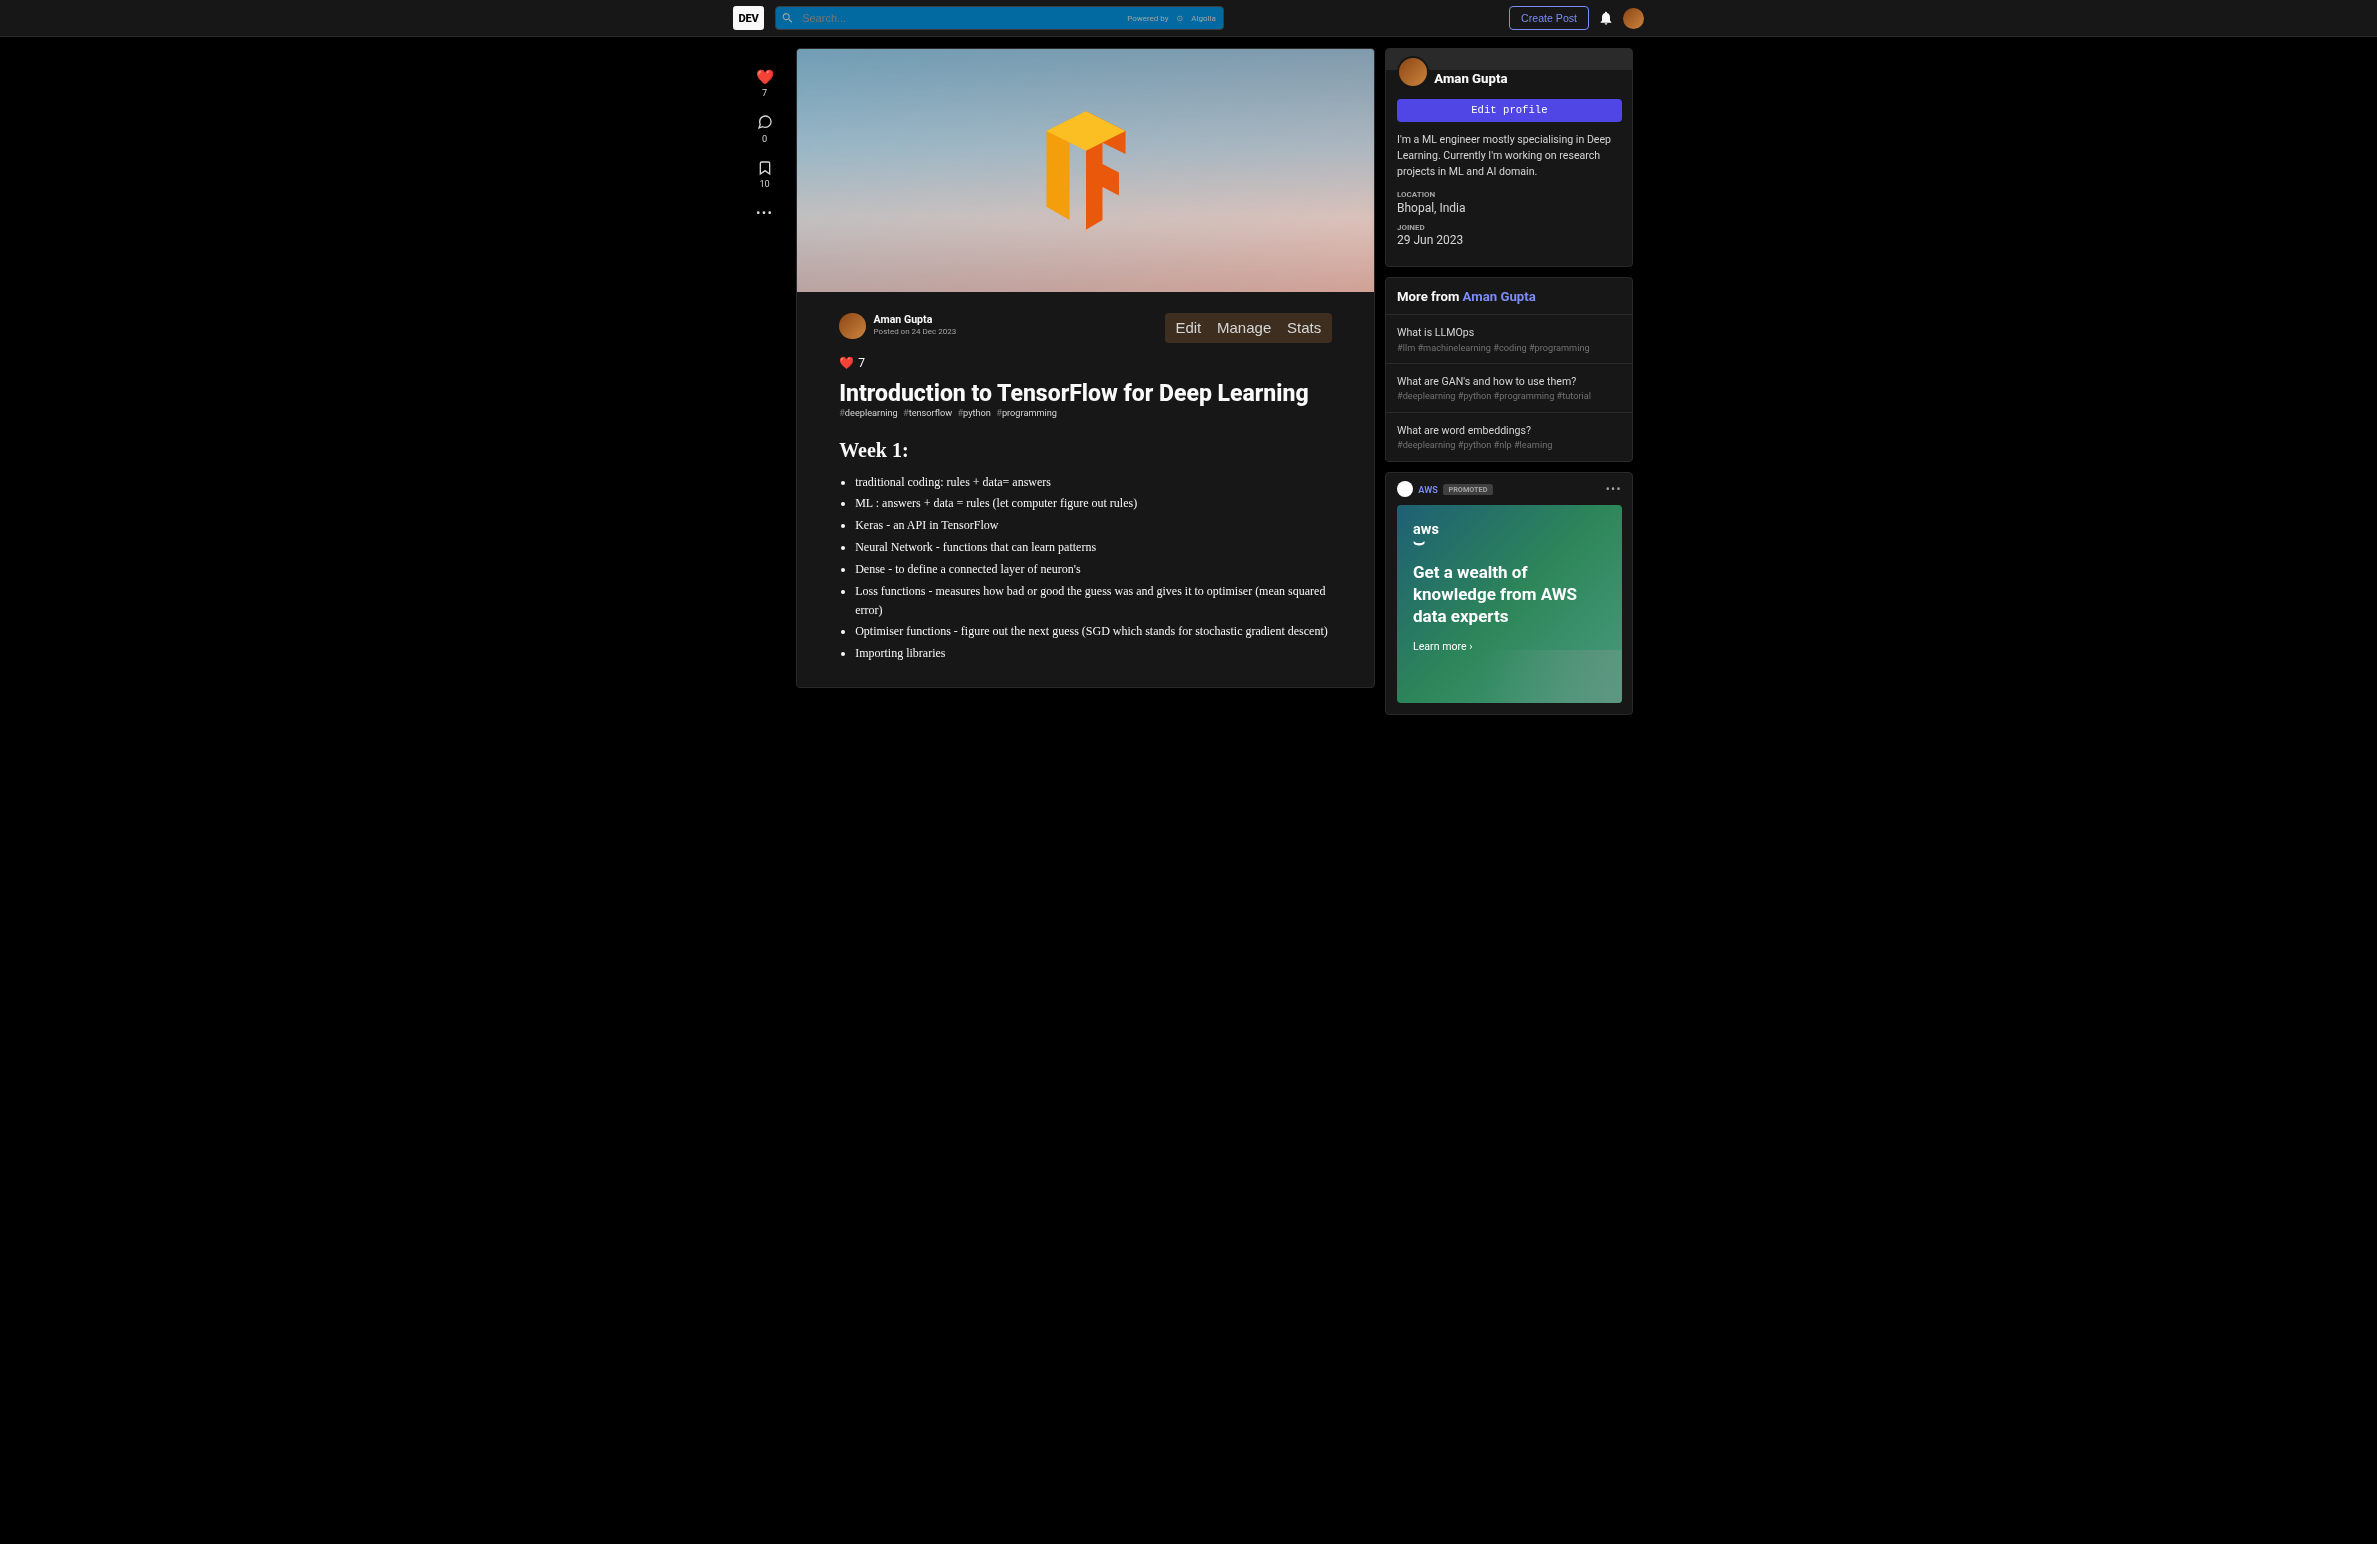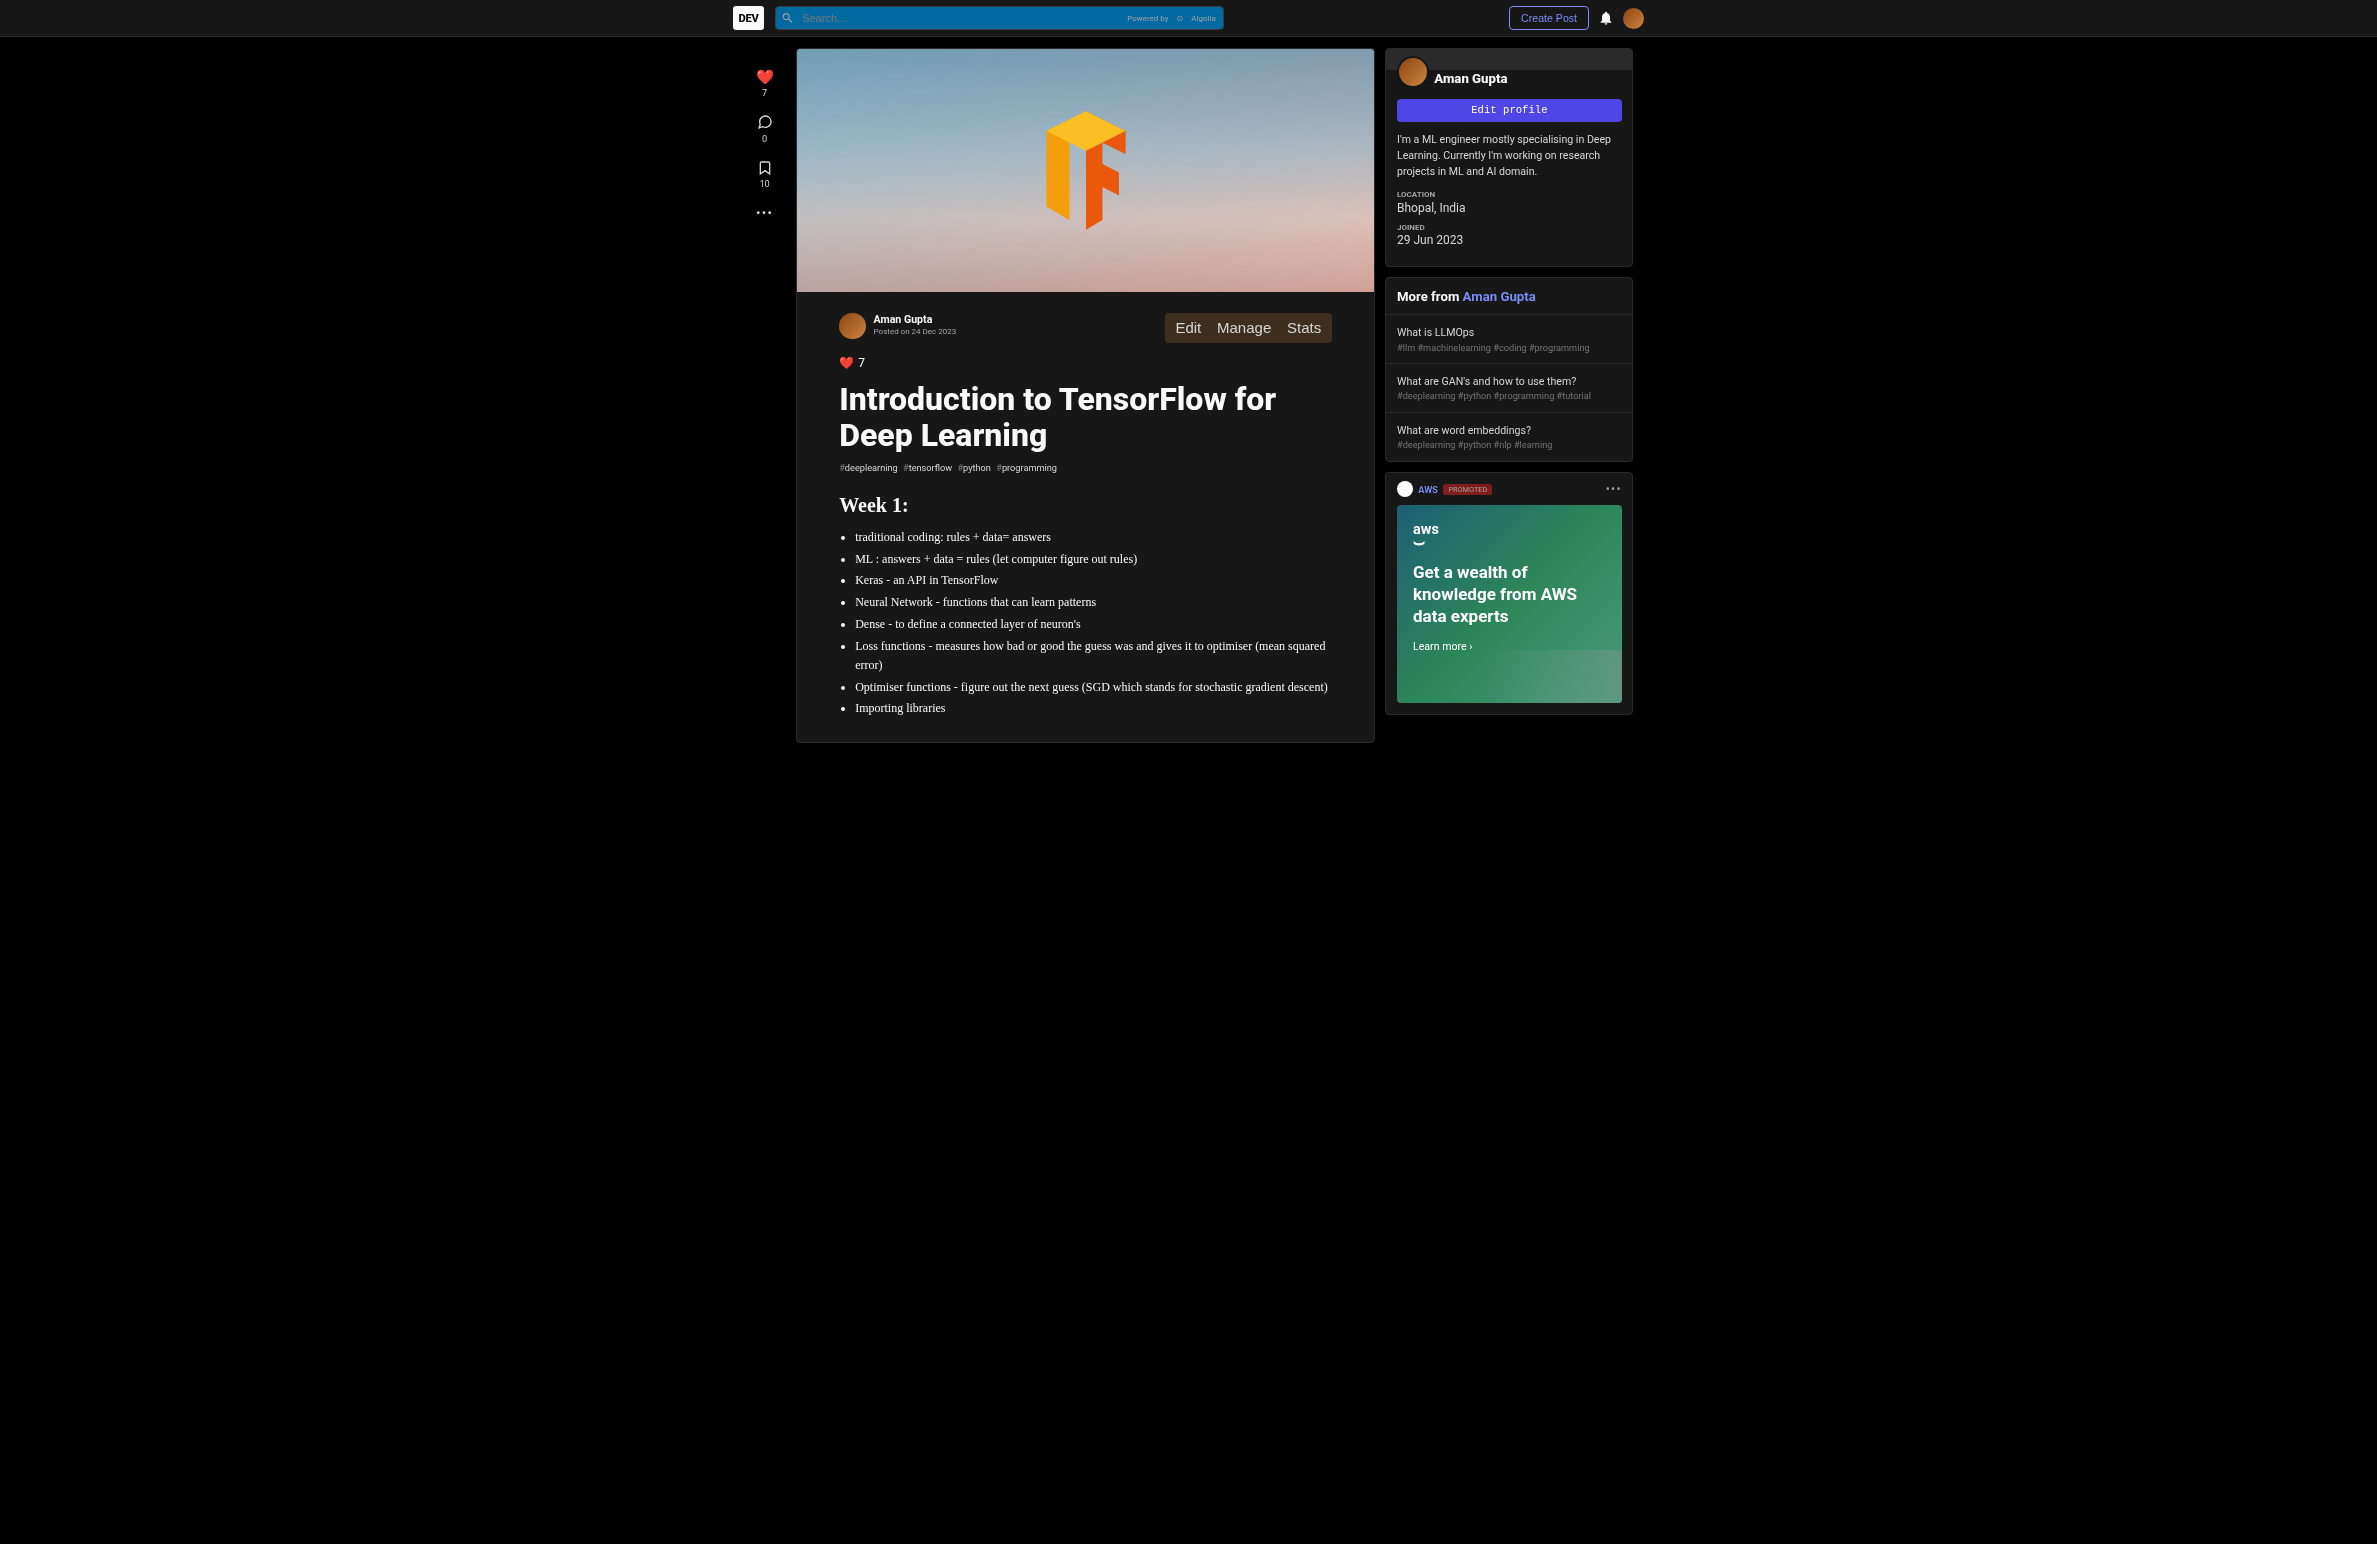--- a/index.html
+++ b/index.html
@@ -28,21 +28,21 @@
 .tf-logo { position: relative; z-index: 1; }
 .article-body { padding: 21px 42px; }
 .meta-row { display: flex; align-items: flex-start; gap: 8px; margin-bottom: 13.2px; }
 .author-avatar { width: 26.4px; height: 26.4px; border-radius: 50%; background: linear-gradient(135deg, #8b4513, #cd853f); }
 .author-info { flex: 1; }
 .author-name { font-weight: 700; font-size: 10.6px; }
 .post-date { font-size: 8px; color: #a3a3a3; margin-top: 1.3px; }
 .action-btns { display: flex; gap: 2.6px; background: #3d2e1f; padding: 4px; border-radius: 4px; }
 .action-btn { background: transparent; border: none; color: #d6d6d7; padding: 2.6px 6.6px; font-size: 15px; cursor: pointer; border-radius: 2.6px; }
 .reactions { display: flex; align-items: center; gap: 4px; margin-bottom: 10.6px; font-size: 12px; }
-.title { font-size: 32px; font-weight: 800; line-height: 1.15; margin-bottom: 8px; }
+.title { font-size: 23px; font-weight: 800; line-height: 1.15; }
 .tags { display: flex; gap: 5.3px; margin-bottom: 21px; }
 .tag { font-size: 9.2px; color: #d6d6d7; }
 .tag-hash { opacity: 0.5; }
 .content h2 { font-size: 20px; font-weight: 700; margin-bottom: 10.6px; font-family: Georgia, serif; }
 .content ul { padding-left: 16px; }
 .content li { font-size: 12px; line-height: 1.6; margin-bottom: 2.6px; font-family: Georgia, serif; }
 .right-rail { width: 248px; display: flex; flex-direction: column; gap: 10.6px; }
 .card { background: #171717; border: 0.7px solid #2a2a2a; border-radius: 4px; overflow: hidden; }
 .profile-card { padding: 10.6px; position: relative; }
 .profile-banner { height: 21px; background: #2a2a2a; margin: -10.6px -10.6px 0; }
@@ -55,21 +55,21 @@
 .meta-value { font-size: 12px; color: #d6d6d7; margin-bottom: 8px; }
 .more-header { padding: 10.6px; border-bottom: 0.7px solid #2a2a2a; font-size: 13.2px; font-weight: 700; }
 .more-author { color: #7c8cf9; }
 .more-item { padding: 10.6px; border-bottom: 0.7px solid #2a2a2a; cursor: pointer; }
 .more-item:last-child { border-bottom: none; }
 .more-title { font-size: 10.6px; color: #d6d6d7; margin-bottom: 2.6px; }
 .more-tags { font-size: 9.2px; color: #717171; }
 .promo-header { display: flex; align-items: center; gap: 5.3px; padding: 8px 10.6px; }
 .aws-icon { width: 16px; height: 16px; background: #fff; border-radius: 50%; display: flex; align-items: center; justify-content: center; font-size: 6.6px; }
 .aws-text { color: #7c8cf9; font-weight: 600; font-size: 9.2px; }
-.promo-badge { background: #7f1d1d; color: #a3a3a3; font-size: 7.3px; padding: 1.3px 5.3px; border-radius: 2.6px; font-weight: 400; }
+.promo-badge { background: #404040; color: #a3a3a3; font-size: 7.3px; padding: 1.3px 5.3px; border-radius: 2.6px; font-weight: 700; }
 .promo-dots { margin-left: auto; color: #a3a3a3; cursor: pointer; font-size: 12px; letter-spacing: 1.3px; }
 .promo-img { margin: 0 10.6px 10.6px; border-radius: 4px; height: 198px; background: linear-gradient(135deg, #1e5f74 0%, #2d8659 50%, #4a9b7f 100%); padding: 16px; position: relative; overflow: hidden; }
 .promo-aws-logo { color: #fff; font-size: 14.5px; font-weight: 700; margin-bottom: 13.2px; display:flex; flex-direction:column; }
 .promo-aws-logo .smile { font-size: 18.5px; line-height: 0.5; }
 .promo-headline { color: #fff; font-size: 17px; font-weight: 700; line-height: 1.3; margin-bottom: 13.2px; }
 .promo-cta { color: #fff; font-size: 10.6px; }
 .promo-people { position: absolute; bottom: 0; right: 0; width: 60%; height: 53px; background: linear-gradient(90deg, transparent, rgba(100,150,130,0.8)); }
 </style>
 </head>
 <body>

